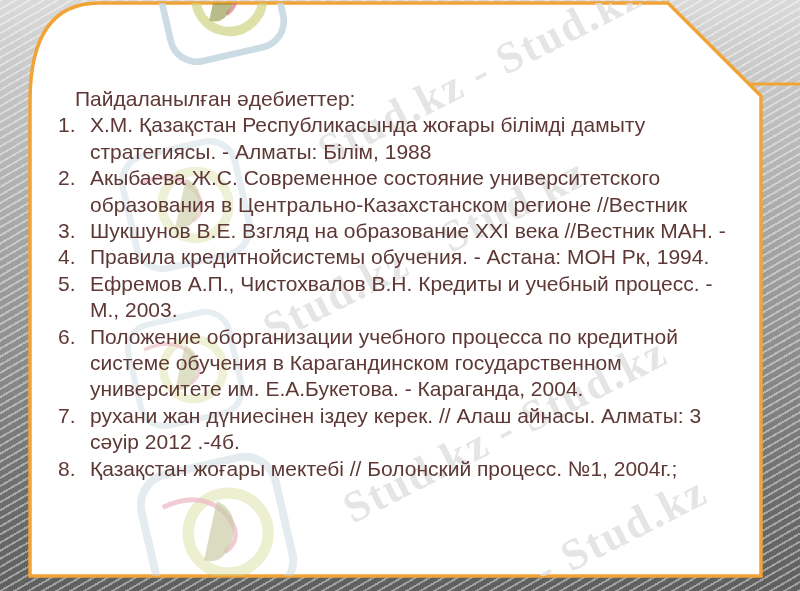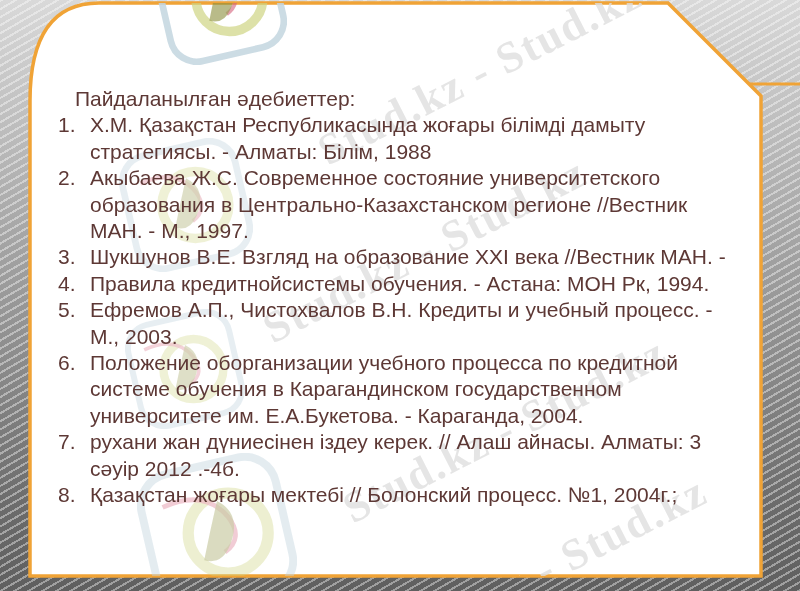--- a/index.html
+++ b/index.html
@@ -94,21 +94,20 @@
         <div>Х.М. Қазақстан Республикасында жоғары білімді дамыту</div>
         <div>стратегиясы. - Алматы: Білім, 1988</div>
       </div>
     </div>
 
     <div class="ref-item">
       <span class="num">2.</span>
       <div class="lines">
         <div>Акыбаева Ж.С. Современное состояние университетского</div>
         <div>образования в Центрально-Казахстанском регионе //Вестник</div>
-        <div>МАН. - М., 1997.</div>
       </div>
     </div>
 
     <div class="ref-item">
       <span class="num">3.</span>
       <div class="lines">
         <div>Шукшунов В.Е. Взгляд на образование XXI века //Вестник МАН. -</div>
       </div>
     </div>
 

